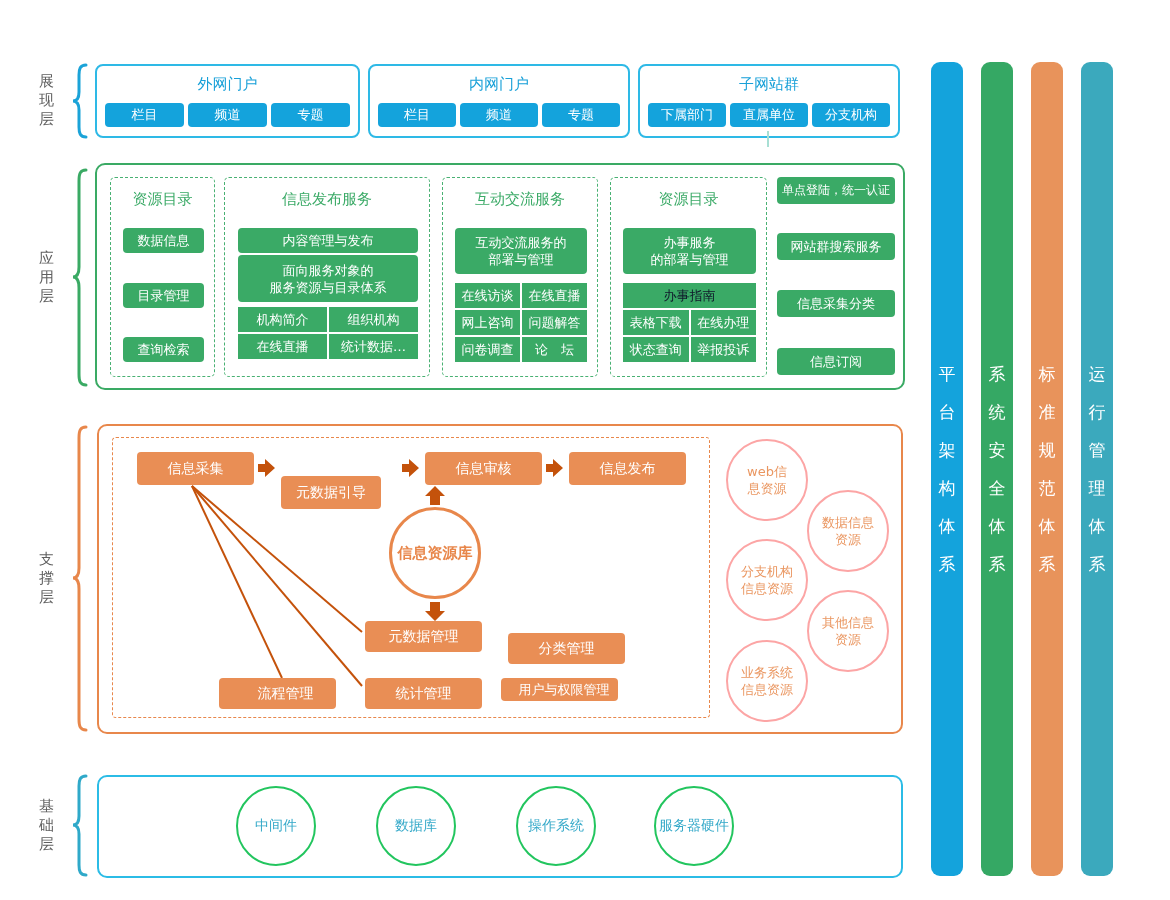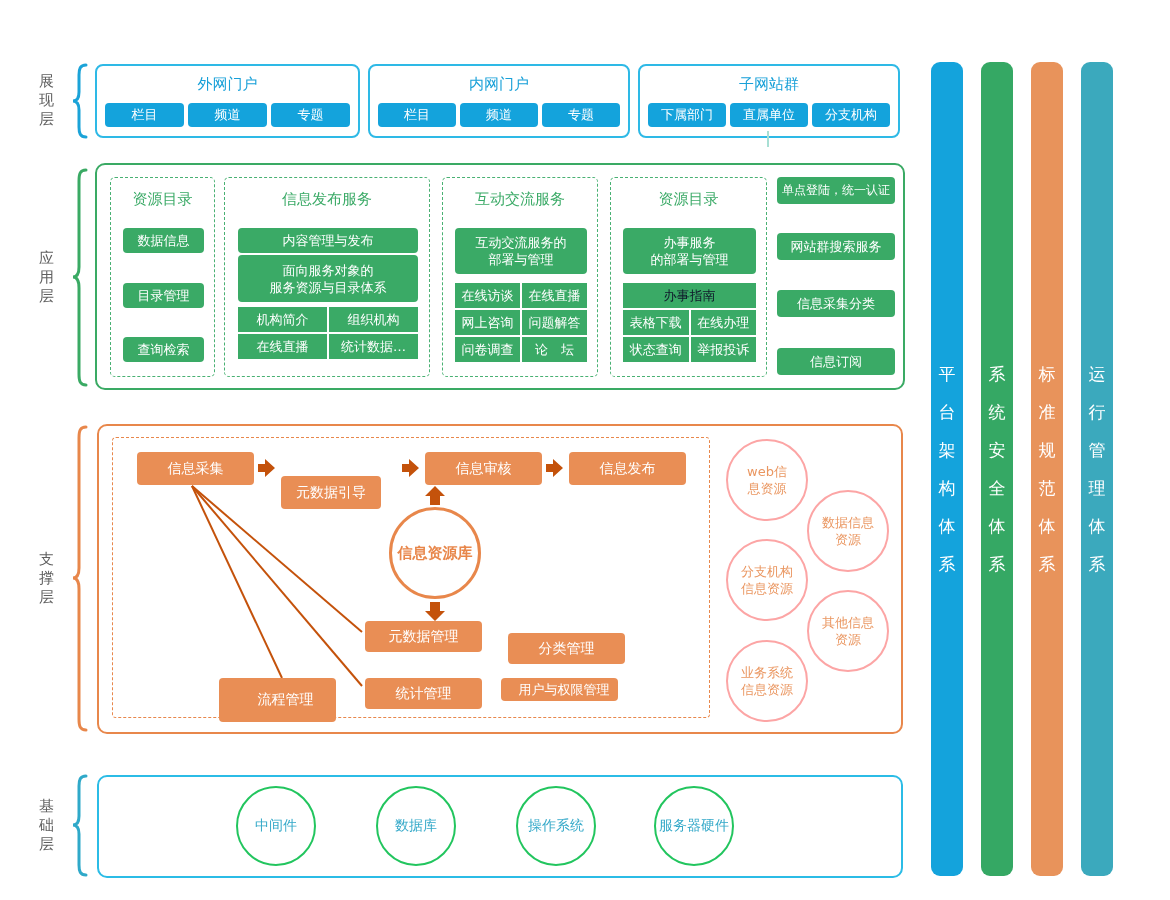--- a/index.html
+++ b/index.html
@@ -167,21 +167,21 @@
 
   <div class="abs obtn ctr" style="left:137px;top:452px;width:117px;height:33px;">信息采集</div>
   <div class="abs obtn ctr" style="left:281px;top:476px;width:100px;height:33px;">元数据引导</div>
   <div class="abs obtn ctr" style="left:425px;top:452px;width:117px;height:33px;">信息审核</div>
   <div class="abs obtn ctr" style="left:569px;top:452px;width:117px;height:33px;">信息发布</div>
 
   <div class="abs hub ctr" style="left:389px;top:507px;width:92px;height:92px;">信息资源库</div>
 
   <div class="abs obtn ctr" style="left:365px;top:621px;width:117px;height:31px;">元数据管理</div>
   <div class="abs obtn ctr" style="left:508px;top:621px;width:117px;height:31px;margin-top:12px;">分类管理</div>
-  <div class="abs obtn ctr" style="left:219px;top:678px;width:117px;height:44px;padding-left:16px;">流程管理</div>
+  <div class="abs obtn ctr" style="left:219px;top:678px;width:117px;height:31px;padding-left:16px;">流程管理</div>
   <div class="abs obtn ctr" style="left:365px;top:678px;width:117px;height:31px;">统计管理</div>
   <div class="abs obtn ctr" style="left:501px;top:678px;width:117px;height:23px;font-size:13px;padding-left:9px;">用户与权限管理</div>
 
   <div class="abs rescircle ctr" style="left:726px;top:439px;width:82px;height:82px;">web信
 息资源</div>
   <div class="abs rescircle ctr" style="left:807px;top:490px;width:82px;height:82px;">数据信息
 资源</div>
   <div class="abs rescircle ctr" style="left:726px;top:539px;width:82px;height:82px;">分支机构
 信息资源</div>
   <div class="abs rescircle ctr" style="left:807px;top:590px;width:82px;height:82px;">其他信息

